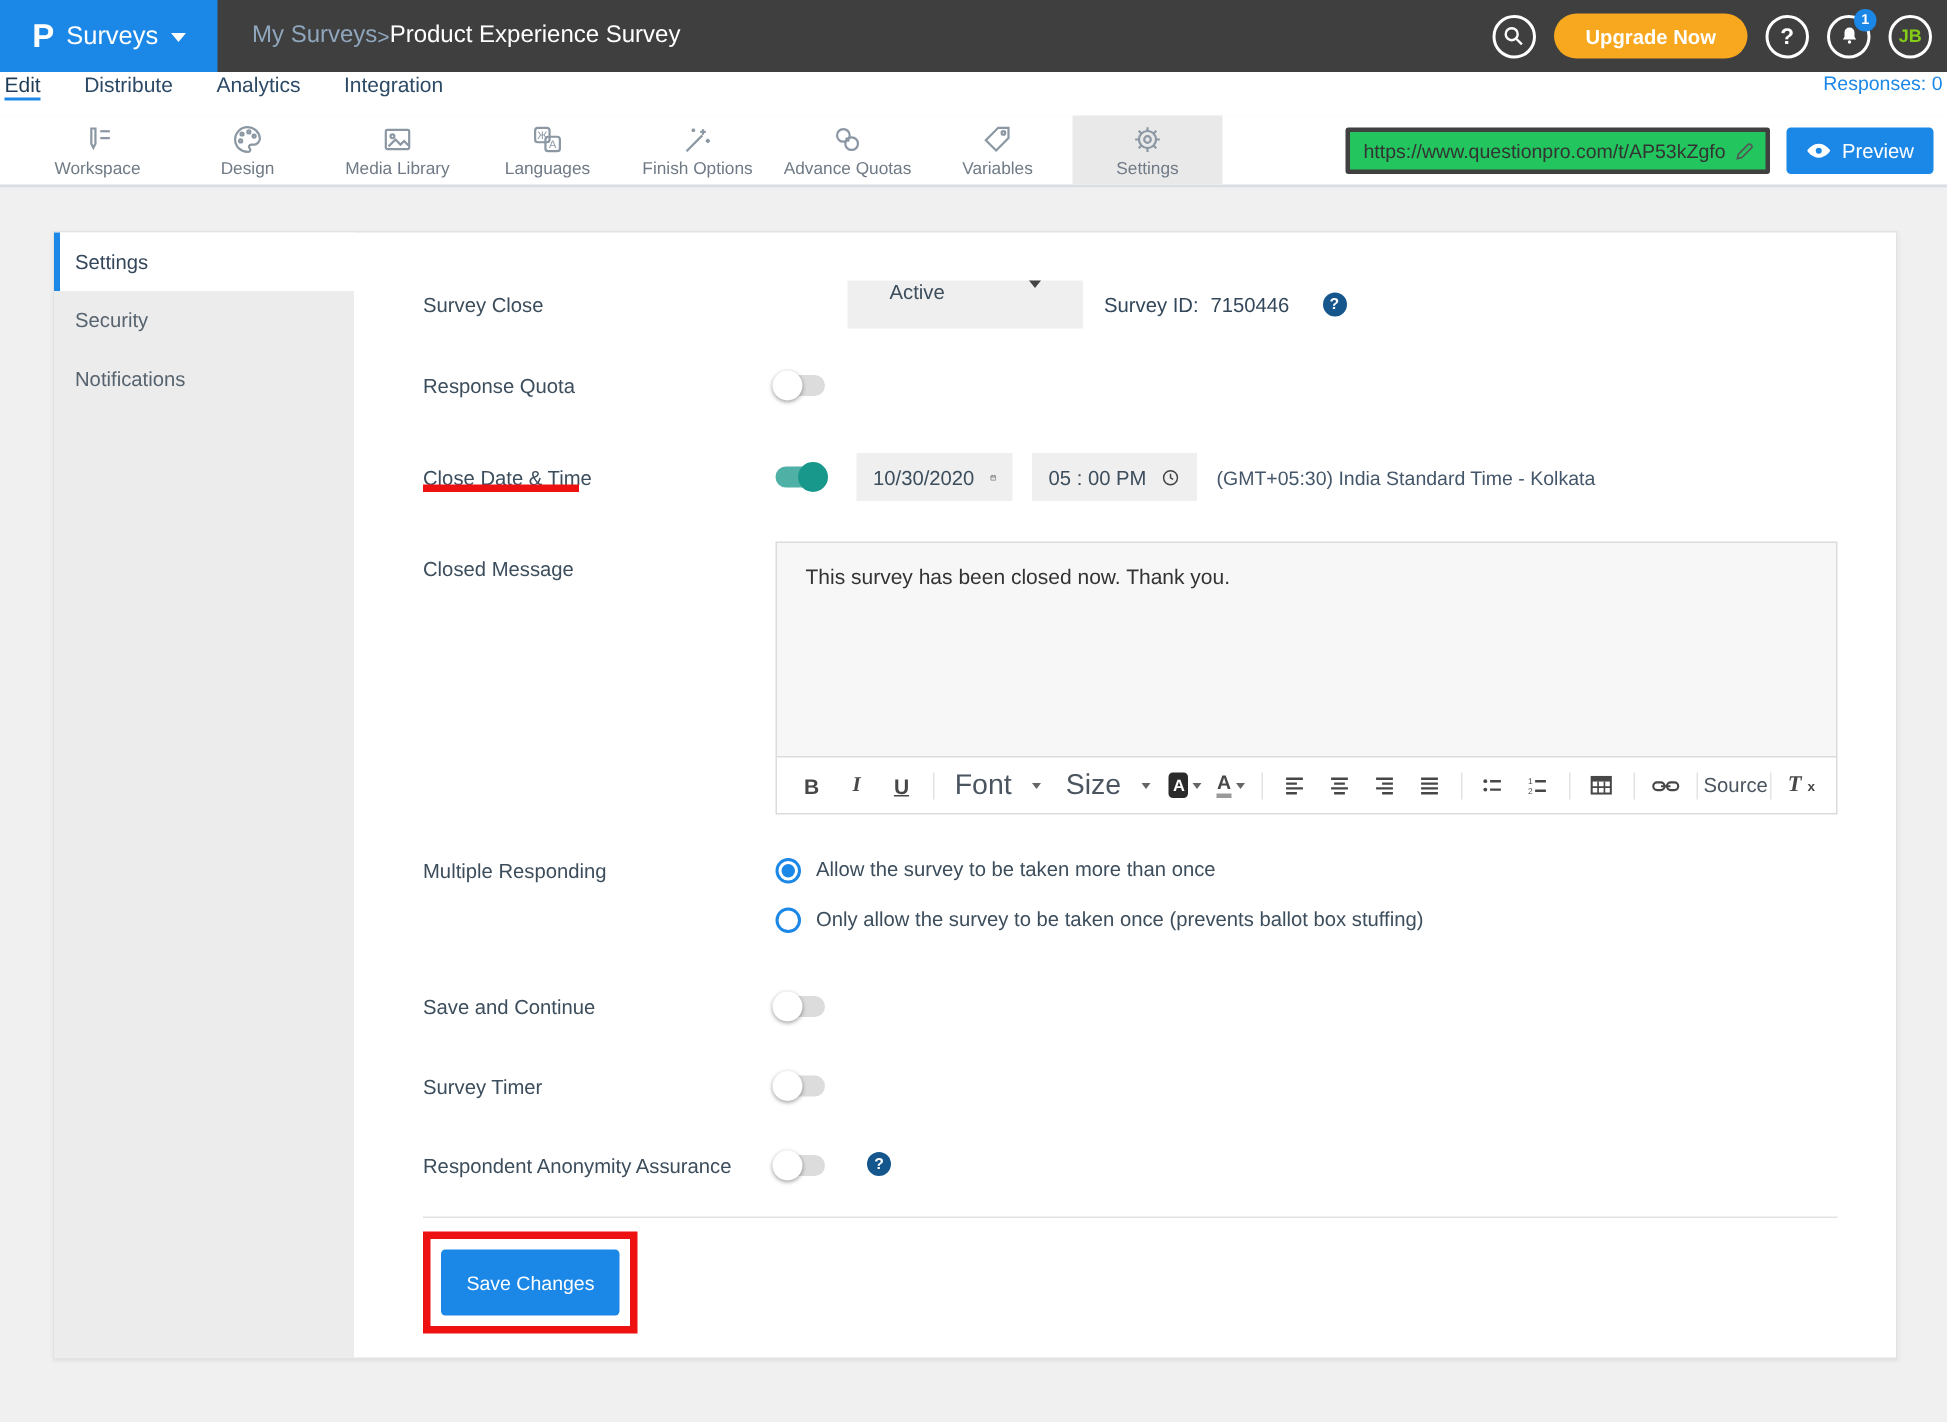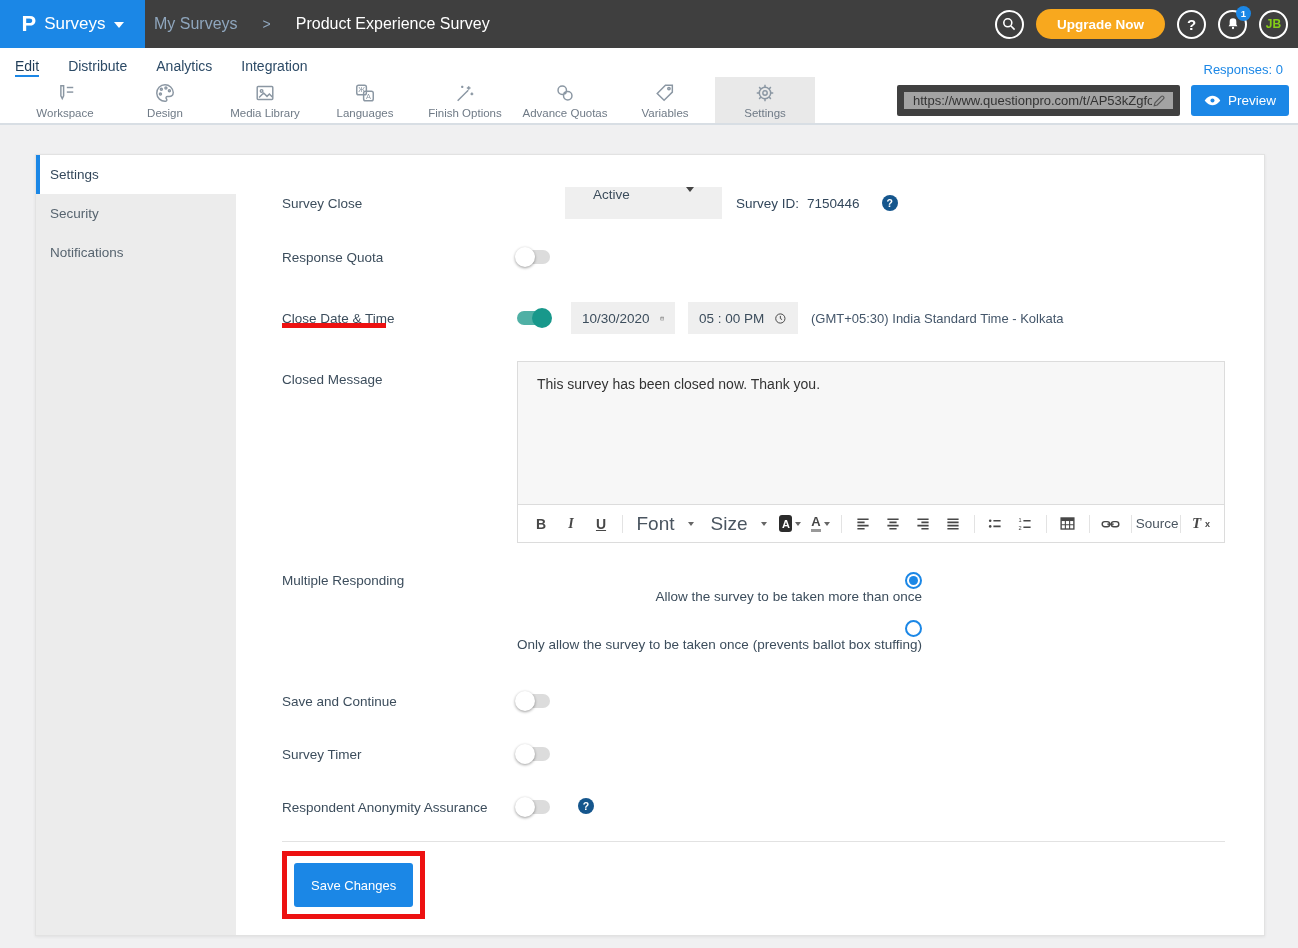--- a/index.html
+++ b/index.html
@@ -5,45 +5,45 @@
   * { margin:0; padding:0; box-sizing:border-box; }
   html,body { width:1298px; background:#f0f0f1; font-family:"Liberation Sans", sans-serif; }
   svg { display:block; }
 
   
   .topbar { height:48px; background:#3f3f3f; display:flex; align-items:center; }
   .logo-box { width:145px; height:48px; background:#1b87e6; display:flex; align-items:center; justify-content:center; gap:8px; cursor:pointer; }
   .logo-p { color:#fff; font-size:22px; font-weight:700; line-height:1; }
   .logo-label { color:#fff; font-size:17px; }
   .logo-caret { width:0; height:0; border-left:5px solid transparent; border-right:5px solid transparent; border-top:6px solid #fff; margin-top:2px; }
-  .breadcrumb { display:flex; align-items:center; margin-left:9px; gap:25px; }
+  .breadcrumb { display:flex; align-items:center; margin-left:23px; gap:0; }
   .crumb-parent { color:#8fa6bd; font-size:16px; cursor:pointer; }
   .crumb-sep { color:#8fa6bd; font-size:14px; }
   .crumb-current { color:#ffffff; font-size:16px; }
   .topbar-right { margin-left:auto; display:flex; align-items:center; gap:12px; padding-right:10px; }
   .circle-btn { width:29px; height:29px; border:2px solid #ffffff; border-radius:50%; display:flex; align-items:center; justify-content:center; color:#fff; font-size:15px; font-weight:700; cursor:pointer; position:relative; }
   .upgrade-btn { background:#f8a81e; color:#fff; font-size:13.5px; font-weight:700; border:none; border-radius:15px; height:30px; padding:0 21px; cursor:pointer; }
   .badge { position:absolute; top:-6px; right:-6px; background:#1b87e6; color:#fff; border-radius:50%; width:15px; height:15px; font-size:9.5px; font-weight:700; display:flex; align-items:center; justify-content:center; border:none; }
   .avatar-initials { color:#84cc16; font-size:12px; font-weight:700; }
 
   
-  .subnav { height:29px; background:#fff; display:flex; align-items:flex-end; padding:0 15px; }
+  .subnav { height:29px; background:#fff; display:flex; align-items:flex-start; padding:0 3px; }
   .subnav-items { display:flex; gap:29px; }
   .subnav-item { font-size:14px; color:#2c4a66; cursor:pointer; text-decoration:none; }
   .subnav-item.active { color:#1f3c57; border-bottom:2px solid #1b87e6; padding-bottom:1px; }
   .responses { margin-left:auto; color:#1b87e6; font-size:13px; }
 
   
   .toolbar { height:48px; background:#fff; border-bottom:2px solid #d8dee4; display:flex; align-items:stretch; padding-left:15px; }
   .tool-tab { width:100px; display:flex; flex-direction:column; align-items:center; justify-content:center; gap:3px; cursor:pointer; }
   .tool-tab.active { background:#e9e9e9; }
   .tool-tab .tlabel { font-size:11.5px; color:#6f7a86; }
   .tool-icon { stroke:#8b97a3; fill:none; stroke-width:1.6; }
   .toolbar-right { margin-left:auto; display:flex; align-items:center; gap:11px; padding-right:9px; }
-  .url-wrap { display:flex; align-items:center; width:283px; height:31px; background:#a3a3a3; border:7px solid #404040; border-radius:2px; padding:0 6px 0 9px; }
+  .url-wrap { display:flex; align-items:center; width:283px; height:31px; background:#22c55e; border:3px solid #404040; border-radius:2px; padding:0 6px 0 9px; }
   .url-input { border:none; outline:none; flex:1; font-size:13px; color:#333; font-family:"Liberation Sans",sans-serif; background:transparent; min-width:0; }
   .preview-btn { display:flex; align-items:center; gap:7px; background:#1b87e6; color:#fff; border:none; border-radius:3px; height:31px; padding:0 13px; font-size:13.5px; cursor:pointer; }
 
   
   .main { padding:29px 33px 51px 35px; }
   .panel { background:#fff; border:1px solid #e2e2e2; box-shadow:0 1px 3px rgba(0,0,0,.07); min-height:743px; display:flex; }
   .sidebar { width:200px; background:#ececec; flex-shrink:0; }
   .side-item { height:39px; display:flex; align-items:center; padding-left:14px; font-size:13.5px; color:#57646f; cursor:pointer; }
   .side-item.active { background:#fff; border-left:4px solid #1b87e6; padding-left:10px; color:#33475b; }
 
@@ -84,21 +84,21 @@
   .mini-caret { width:0; height:0; border-left:3.5px solid transparent; border-right:3.5px solid transparent; border-top:4.5px solid #666; }
   .bgcolor-chip { width:17px; height:17px; background:#2b2b2b; border-radius:3px; color:#fff; font-size:11px; font-weight:700; display:flex; align-items:center; justify-content:center; }
   .txtcolor-chip { font-size:13px; font-weight:700; color:#474747; border-bottom:3px solid #9a9a9a; line-height:1.05; }
   .eicon { stroke:#474747; stroke-width:2; fill:none; }
   .esep { width:1px; height:18px; background:#e3e3e3; margin:0 4px; }
   .source-label { font-size:13.5px; color:#4a5560; }
   .tx-btn { font-family:"Liberation Serif",serif; font-style:italic; font-weight:700; font-size:15px; }
   .tx-sub { font-size:9px; font-style:normal; font-family:"Liberation Sans",sans-serif; margin-left:1px; }
 
   
-  .radio-row { display:flex; align-items:flex-end; cursor:pointer;flex-direction:column; }
+  .radio-row { display:flex; align-items:flex-start; gap:10px; cursor:pointer; }
   .radio { width:17px; height:17px; border:2px solid #1b87e6; border-radius:50%; display:flex; align-items:center; justify-content:center; flex-shrink:0; }
   .radio.checked::after { content:""; width:9px; height:9px; border-radius:50%; background:#1b87e6; }
   .radio-label { font-size:13.5px; color:#3c4d5c; }
 
   .divider { border:none; border-top:1px solid #e2e2e2; margin:14px 0 0 0; }
   .save-annotation { display:inline-block; border:5px solid #ed1111; padding:7px; margin-top:9px; }
   .save-btn { background:#1b87e6; color:#ffffff; border:none; border-radius:3px; height:44px; padding:0 17px; font-size:13px; cursor:pointer; font-family:"Liberation Sans",sans-serif; }
 </style>
 </head>
 <body>

